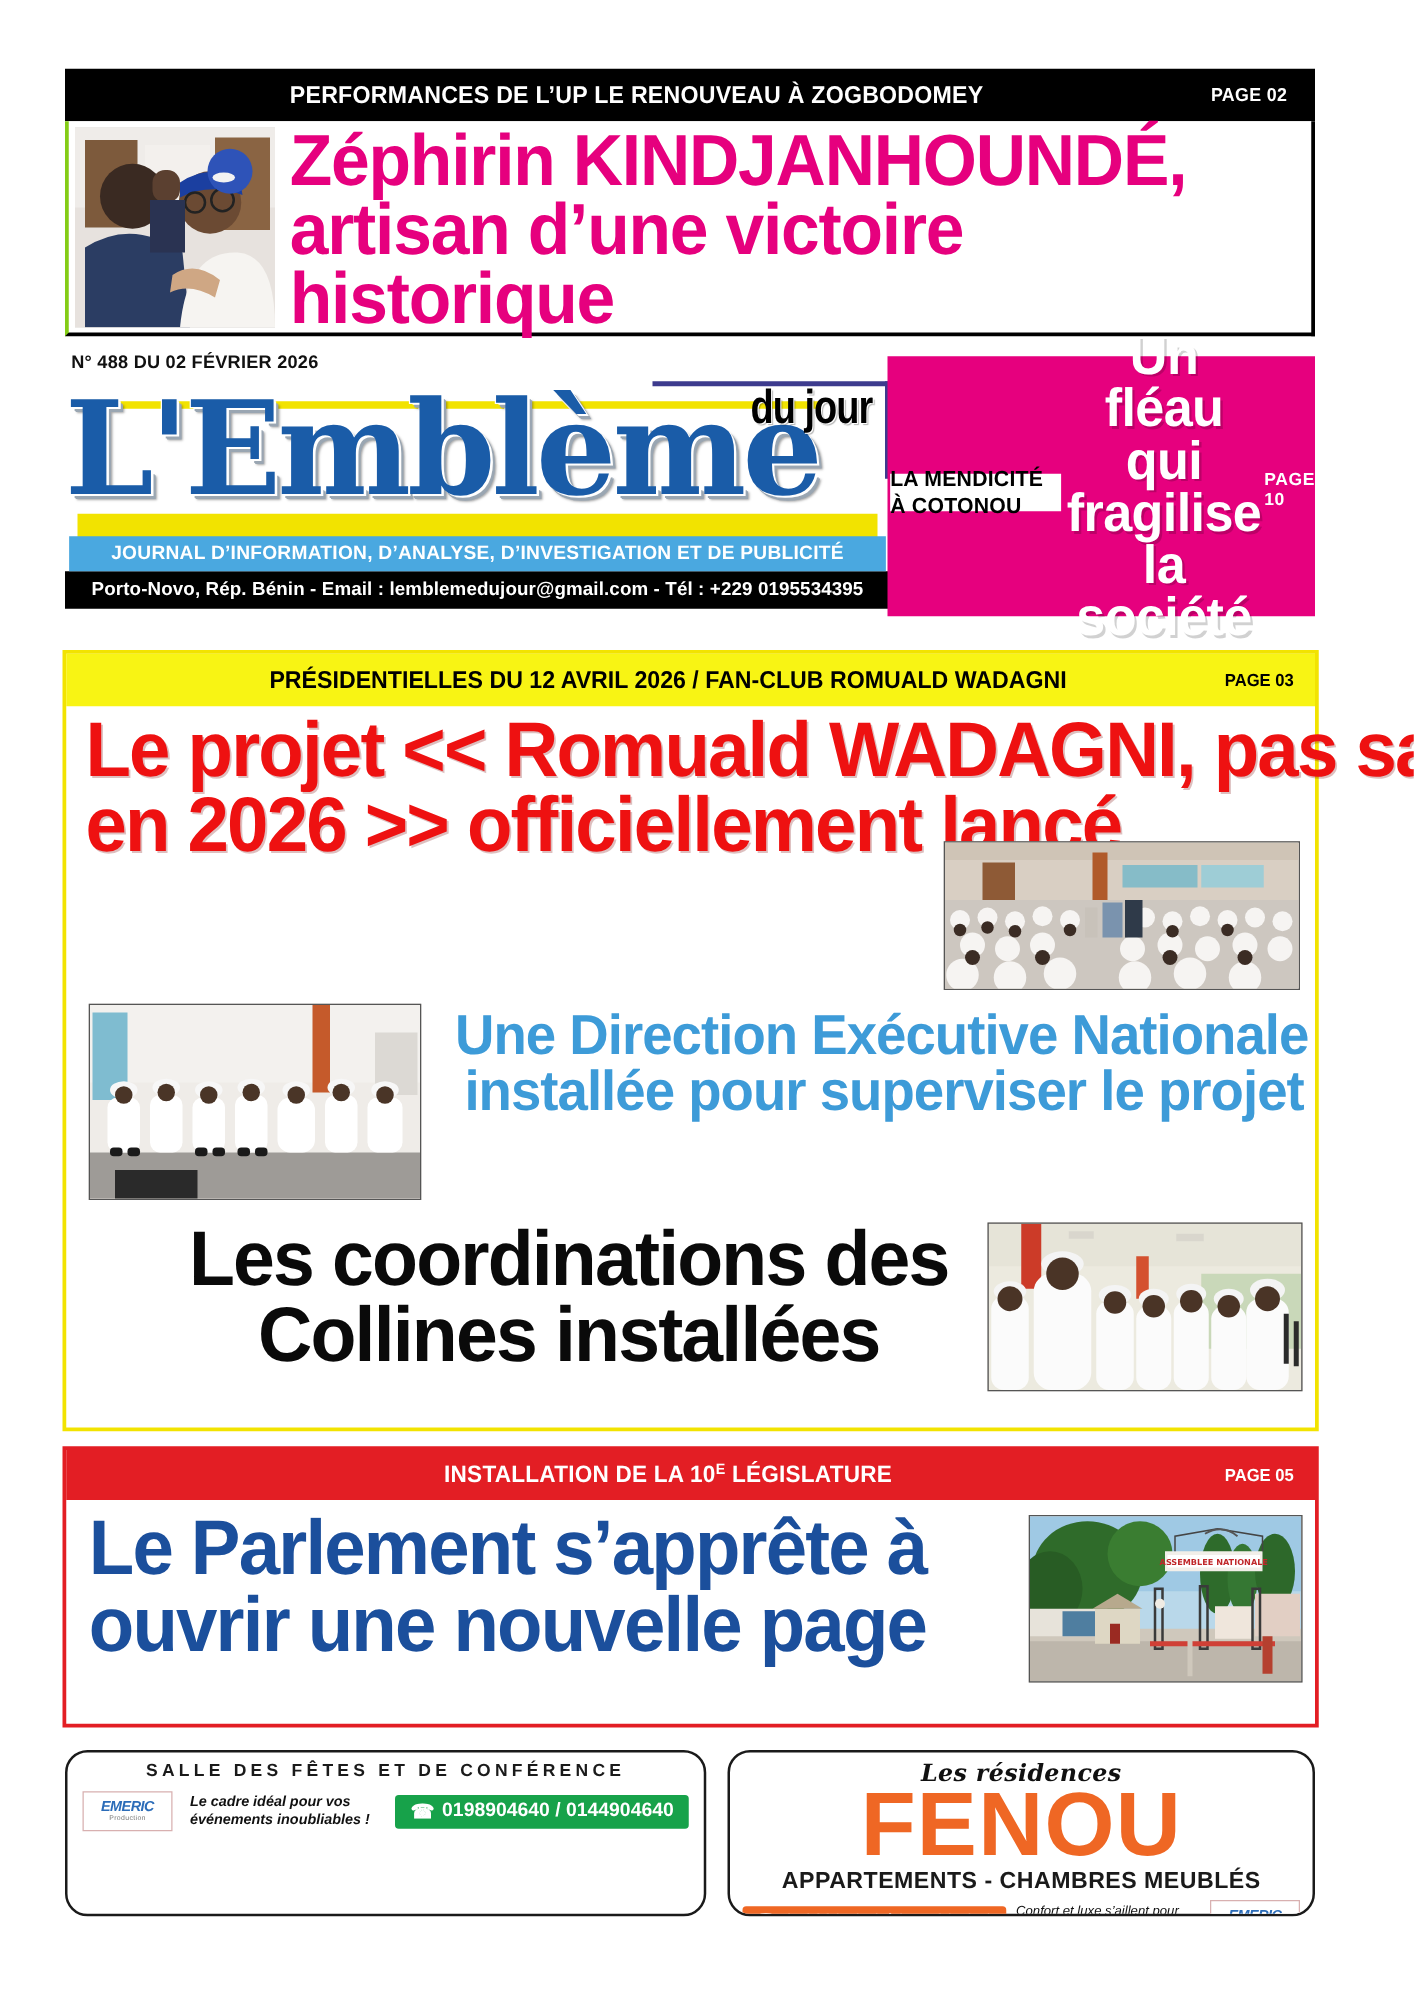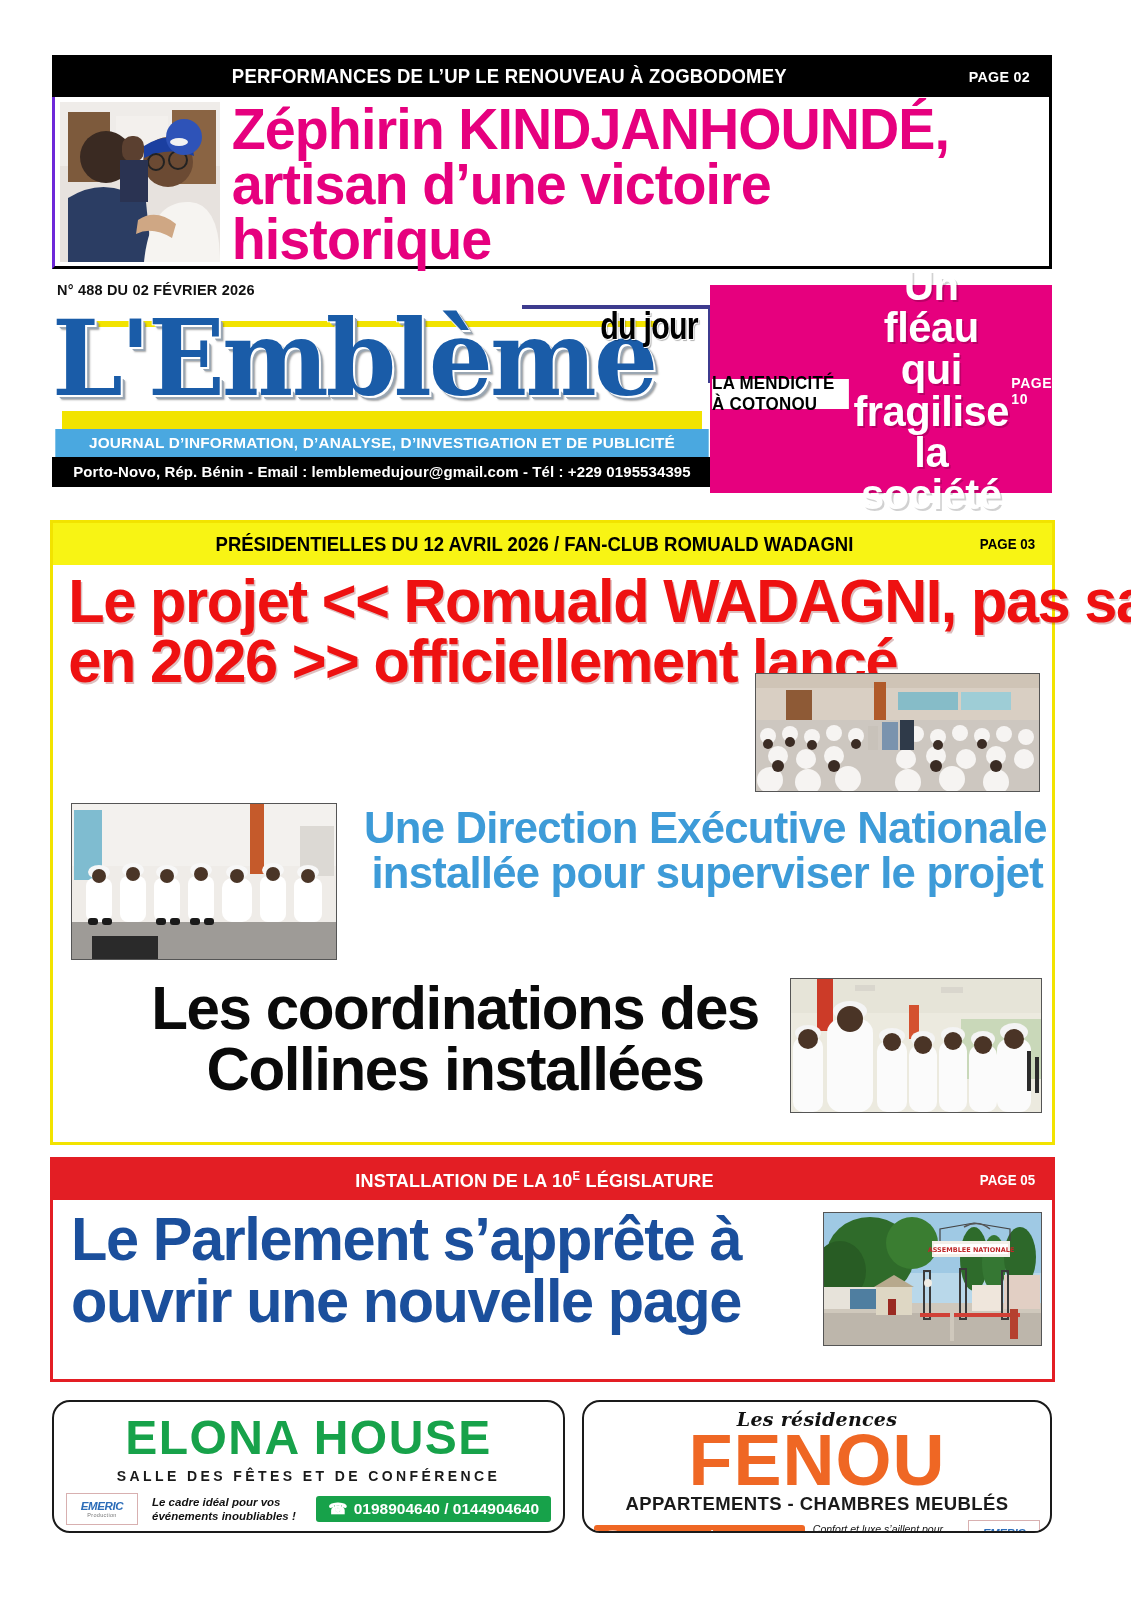--- a/index.html
+++ b/index.html
@@ -26,21 +26,21 @@
     transform:scaleX(.95);
     white-space:nowrap;
   }
   .teaser-bar .tb-page{
     font-weight:bold;font-size:15px;letter-spacing:.3px;
     transform:scaleX(.95);
     padding-right:6px;
   }
   .teaser-body{
     position:relative;background:#fff;height:172px;
-    border-left:3px solid #6d28d9;border-right:3px solid #000;border-bottom:3px solid #000;
+    border-left:3px solid #84cc16;border-right:3px solid #000;border-bottom:3px solid #000;
     box-sizing:border-box;
     display:flex;align-items:flex-start;
   }
   .teaser-photo{
     width:160px;height:160px;margin:5px 6px 5px 5px;flex:none;
     overflow:hidden;position:relative;background:#dcd7d4;
   }
   .teaser-headline{
     flex:1;padding:4px 8px 0 6px;
     color:#e6007e;font-weight:bold;
@@ -564,21 +564,20 @@
         <rect x="186" y="96" width="8" height="30" fill="#b5402f"></rect>
         <path d="M140 14 q14 -8 26 2" stroke="#555" stroke-width="1.5" fill="none"></path>
         <circle cx="104" cy="70" r="4" fill="#f0ece4"></circle>
       </svg>
     </div>
   </div>
 
   <div class="ads">
 
     <div class="ad ad-elona">
-      <div class="elona-title">ELONA HOUSE</div>
       <div class="elona-sub">SALLE DES FÊTES ET DE CONFÉRENCE</div>
       <div class="elona-foot">
         <div class="emeric">
           <div class="em-main">EMERIC</div>
           <div class="em-sub">Production</div>
         </div>
         <div class="elona-slogan">Le cadre idéal pour vos événements inoubliables !</div>
         <div class="phone-pill">
           <span>☎</span>
           <span>0198904640 / 0144904640</span>

